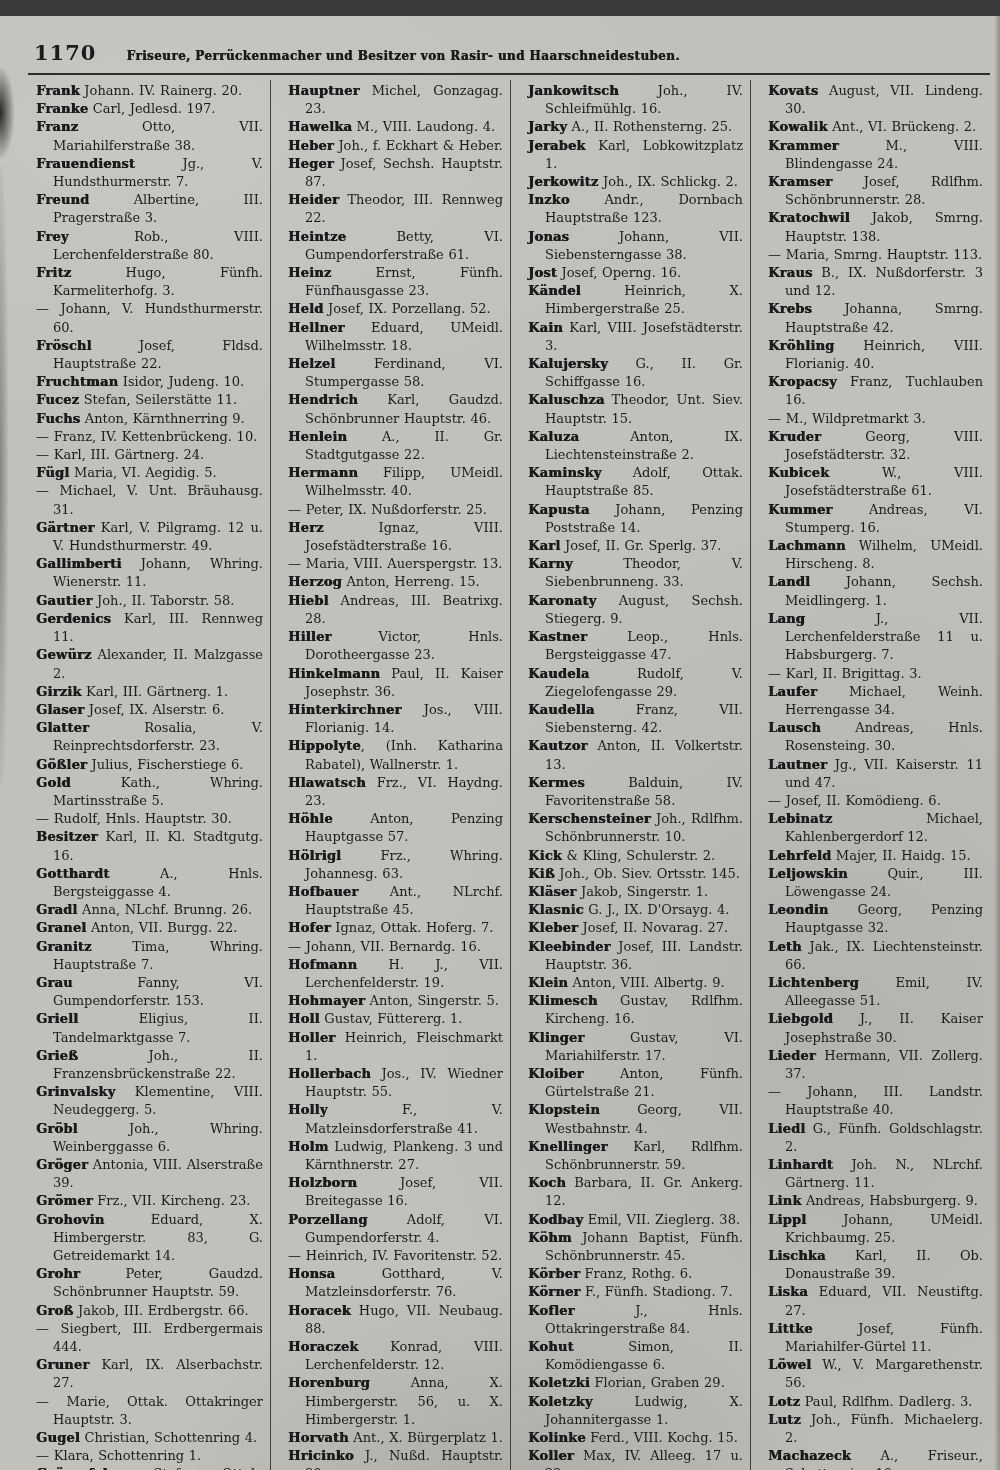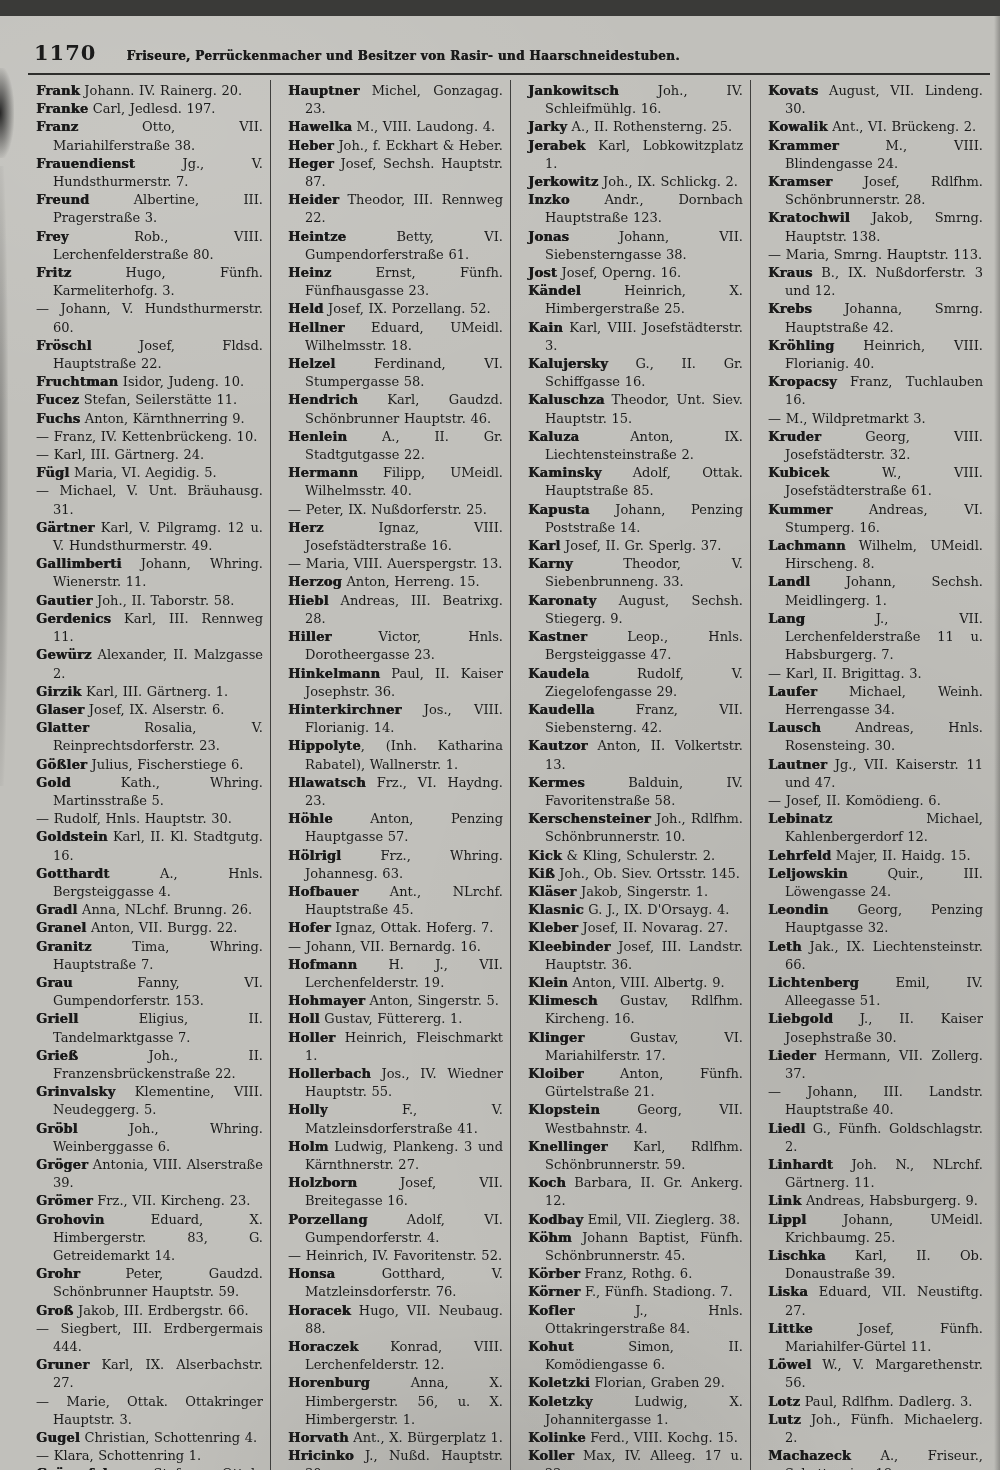--- a/index.html
+++ b/index.html
@@ -114,21 +114,21 @@
         <div class="entry"><b>Gallimberti</b> Johann, Whring. Wienerstr. 11.</div>
         <div class="entry"><b>Gautier</b> Joh., II. Taborstr. 58.</div>
         <div class="entry"><b>Gerdenics</b> Karl, III. Rennweg 11.</div>
         <div class="entry"><b>Gewürz</b> Alexander, II. Malzgasse 2.</div>
         <div class="entry"><b>Girzik</b> Karl, III. Gärtnerg. 1.</div>
         <div class="entry"><b>Glaser</b> Josef, IX. Alserstr. 6.</div>
         <div class="entry"><b>Glatter</b> Rosalia, V. Reinprechtsdorferstr. 23.</div>
         <div class="entry"><b>Gößler</b> Julius, Fischerstiege 6.</div>
         <div class="entry"><b>Gold</b> Kath., Whring. Martinsstraße 5.</div>
         <div class="entry ditto"><b>—</b> Rudolf, Hnls. Hauptstr. 30.</div>
-        <div class="entry"><b>Goldstein</b> Karl, II. Kl. Stadtgutg. 16.</div>
+        <div class="entry"><b>Besitzer</b> Karl, II. Kl. Stadtgutg. 16.</div>
         <div class="entry"><b>Gotthardt</b> A., Hnls. Bergsteiggasse 4.</div>
         <div class="entry"><b>Gradl</b> Anna, NLchf. Brunng. 26.</div>
         <div class="entry"><b>Granel</b> Anton, VII. Burgg. 22.</div>
         <div class="entry"><b>Granitz</b> Tima, Whring. Hauptstraße 7.</div>
         <div class="entry"><b>Grau</b> Fanny, VI. Gumpendorferstr. 153.</div>
         <div class="entry"><b>Griell</b> Eligius, II. Tandelmarktgasse 7.</div>
         <div class="entry"><b>Grieß</b> Joh., II. Franzensbrückenstraße 22.</div>
         <div class="entry"><b>Grinvalsky</b> Klementine, VIII. Neudeggerg. 5.</div>
         <div class="entry"><b>Gröbl</b> Joh., Whring. Weinberggasse 6.</div>
         <div class="entry"><b>Gröger</b> Antonia, VIII. Alserstraße 39.</div>

